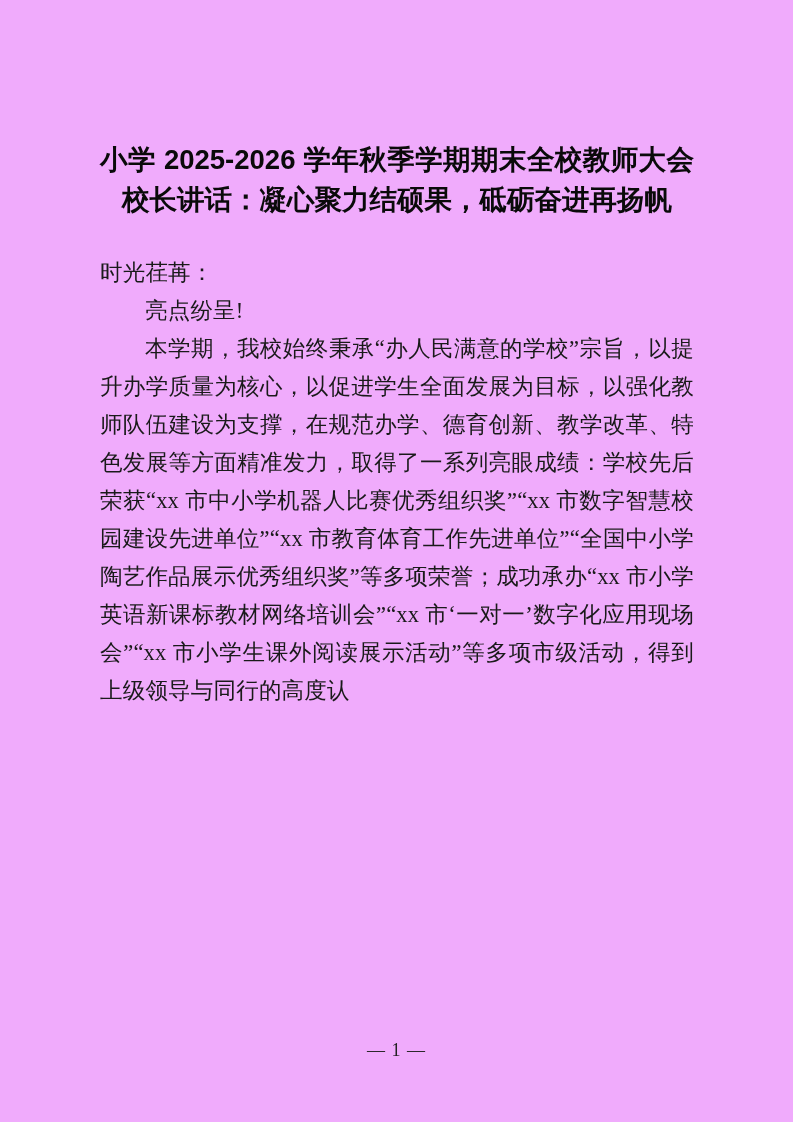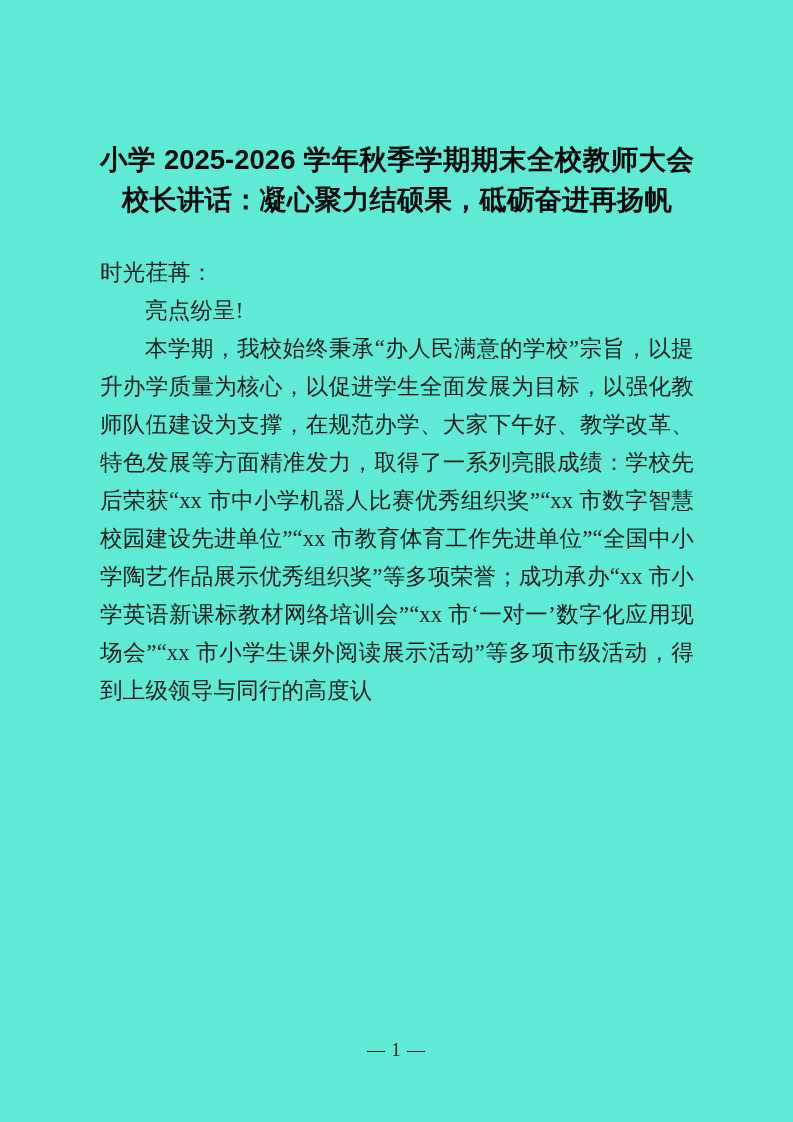--- a/index.html
+++ b/index.html
@@ -16,21 +16,21 @@
     color: #000000;
     -webkit-font-smoothing: antialiased;
   }
 
   .page {
     position: absolute;
     left: 0;
     top: 0;
     width: 793px;
     height: 1122px;
-    background: #5eead4;
+    background: #f0abfc;
     box-sizing: border-box;
   }
 
   .content {
     position: absolute;
     left: 100px;
     top: 140px;
     width: 594px;
   }
 
@@ -91,21 +91,21 @@
 
     <h1 class="doc-title">小学 2025-2026 学年秋季学期期末全校教师大会校长讲话：凝心聚力结硕果，砥砺奋进再扬帆</h1>
 
     <div class="body-block">
 
       <p class="para">时光荏苒：</p>
 
       <p class="para indent">亮点纷呈!</p>
 
 
-      <p class="para indent">本学期，我校始终秉承“办人民满意的学校”宗旨，以提升办学质量为核心，以促进学生全面发展为目标，以强化教师队伍建设为支撑，在规范办学、大家下午好、教学改革、特色发展等方面精准发力，取得了一系列亮眼成绩：学校先后荣获“xx 市中小学机器人比赛优秀组织奖”“xx 市数字智慧校园建设先进单位”“xx 市教育体育工作先进单位”“全国中小学陶艺作品展示优秀组织奖”等多项荣誉；成功承办“xx 市小学英语新课标教材网络培训会”“xx 市‘一对一’数字化应用现场会”“xx 市小学生课外阅读展示活动”等多项市级活动，得到上级领导与同行的高度认</p>
+      <p class="para indent">本学期，我校始终秉承“办人民满意的学校”宗旨，以提升办学质量为核心，以促进学生全面发展为目标，以强化教师队伍建设为支撑，在规范办学、德育创新、教学改革、特色发展等方面精准发力，取得了一系列亮眼成绩：学校先后荣获“xx 市中小学机器人比赛优秀组织奖”“xx 市数字智慧校园建设先进单位”“xx 市教育体育工作先进单位”“全国中小学陶艺作品展示优秀组织奖”等多项荣誉；成功承办“xx 市小学英语新课标教材网络培训会”“xx 市‘一对一’数字化应用现场会”“xx 市小学生课外阅读展示活动”等多项市级活动，得到上级领导与同行的高度认</p>
 
     </div>
 
   </div>
 
   <div class="page-footer">— 1 —</div>
 
 </div>
 
 </body></html>

